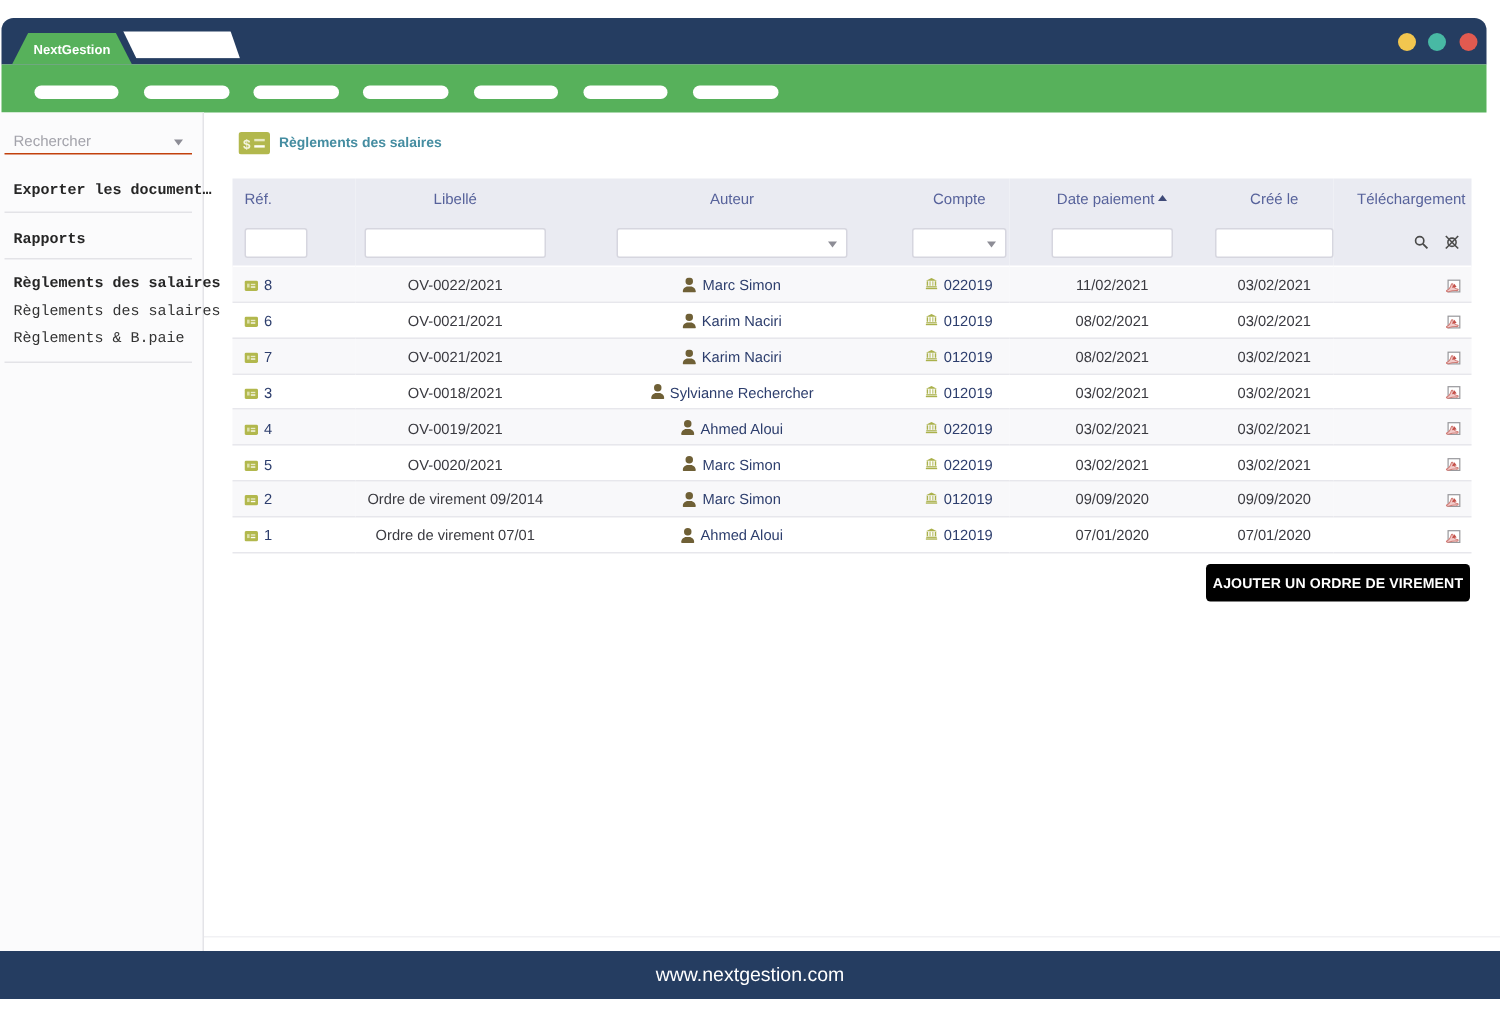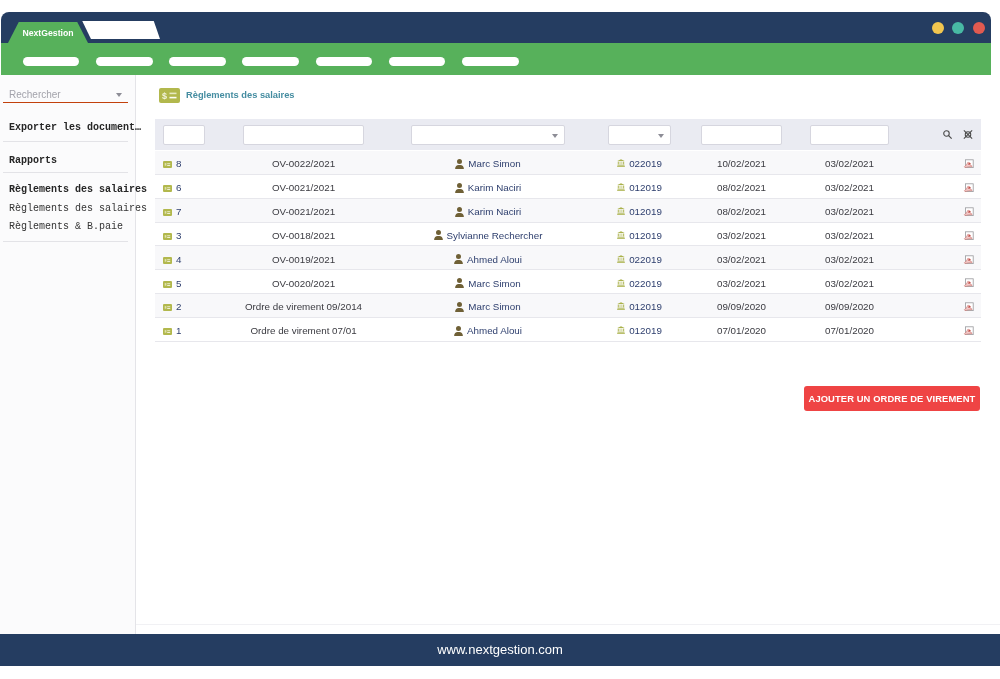--- a/index.html
+++ b/index.html
@@ -35,21 +35,21 @@
   thead tr.frow { height:32px; background:#eaebf2; border-bottom:1px solid #fff; }
   tbody tr { height:23.85px; border-bottom:1px solid #e7e7ec; }
   tbody td { padding-top:3px; }
   tbody tr:nth-child(odd) { background:#f8f8fa; }
   td { font-size:9.8px; color:#3a3a40; text-align:center; vertical-align:middle; padding:0; white-space:nowrap; }
   .num { color:#2d3e6d; }
   td.ref, th.ref { text-align:left; padding-left:8px; }
   .finput { display:inline-block; height:20px; background:#fff; border:1px solid #d6d6df; border-radius:2px; position:relative; vertical-align:middle; margin-top:2px; }
   .ico { display:inline-block; vertical-align:middle; }
   
-  #addbtn { left:804px; top:386px; width:176px; height:24.5px; background:#ef4444; border-radius:3px;
+  #addbtn { left:804px; top:376px; width:176px; height:24.5px; background:#000000; border-radius:3px;
             color:#fff; font-weight:bold; font-size:9.4px; text-align:center; line-height:25px; letter-spacing:0.1px; }
   
   #footer { left:0; top:634px; width:1000px; height:31.5px; background:#253d61; color:#fff;
             font-size:13px; text-align:center; line-height:31.5px; }
   #bottomline { left:136px; top:624px; width:864px; border-top:1px solid #f1f1f4; }
 </style>
 </head>
 <body>
   <div class="abs" id="navy"></div>
   <div class="abs" id="tab"></div>
@@ -96,20 +96,29 @@
       <colgroup>
         <col style="width:82px">
         <col style="width:133px">
         <col style="width:236px">
         <col style="width:67px">
         <col style="width:137px">
         <col style="width:79px">
         <col style="width:92px">
       </colgroup>
       <thead>
+        <tr class="hrow">
+          <th class="ref">Réf.</th>
+          <th>Libellé</th>
+          <th>Auteur</th>
+          <th>Compte</th>
+          <th>Date paiement <span style="display:inline-block;width:0;height:0;border-left:3px solid transparent;border-right:3px solid transparent;border-bottom:4.5px solid #3f4a78;vertical-align:2px;"></span></th>
+          <th>Créé le</th>
+          <th style="text-align:right; padding-right:4px;">Téléchargement</th>
+        </tr>
         <tr class="frow">
           <td class="ref"><span class="finput" style="width:42px;"></span></td>
           <td><span class="finput" style="width:121px;"></span></td>
           <td><span class="finput" style="width:154px;"><i class="caret" style="right:6px; top:8px;"></i></span></td>
           <td><span class="finput" style="width:63px;"><i class="caret" style="right:6px; top:8px;"></i></span></td>
           <td><span class="finput" style="width:81px;"></span></td>
           <td><span class="finput" style="width:79px;"></span></td>
           <td style="text-align:right; padding-right:7px;">
             <svg class="ico" width="11" height="11" viewBox="0 0 16 16">
               <circle cx="6.5" cy="6.5" r="4" fill="none" stroke="#4a4a4a" stroke-width="1.6"></circle>
@@ -137,21 +146,21 @@
             </svg><span class="num">Marc Simon</span></td>
           <td><svg class="ico" style="margin-right:4px; margin-top:-2px;" width="8" height="9" viewBox="0 0 16 18">
               <path d="M8 0.5 L15.3 4.2 L0.7 4.2 Z" fill="#aab14b"></path>
               <rect x="1.6" y="5" width="1.9" height="6" fill="#aab14b"></rect>
               <rect x="5.1" y="5" width="1.9" height="6" fill="#c6cb84"></rect>
               <rect x="8.8" y="5" width="1.9" height="6" fill="#c6cb84"></rect>
               <rect x="12.4" y="5" width="1.9" height="6" fill="#aab14b"></rect>
               <rect x="1" y="11.6" width="14" height="1.6" fill="#aab14b"></rect>
               <rect x="0.3" y="13.8" width="15.4" height="1.8" fill="#aab14b"></rect>
             </svg><span class="num">022019</span></td>
-          <td>10/02/2021</td>
+          <td>11/02/2021</td>
           <td>03/02/2021</td>
           <td style="text-align:right; padding-right:7px;"><svg class="ico" width="12" height="12" viewBox="0 0 12 12">
               <rect x="3.4" y="1.8" width="7.8" height="7.8" fill="#fff" stroke="#98989c" stroke-width="0.8"></rect>
               <g transform="translate(1.3,-1.0)">
                 <path d="M1.2 9.6 c1.2-0.4 2.6-2.4 3-3.8 0.25-0.9 1.3-0.7 1.2 0.2 -0.1 1.2 1.5 2.6 2.8 2.7 1 0.1 0.7 1.1-0.3 1.05 -1.2-0.05-3.2-0.1-4.9 0.6 -1 0.45-2.6-0.35-1.8-0.75z" fill="#f2cbca" stroke="#d07a74" stroke-width="0.7"></path>
                 <path d="M4.6 7.8 l1.7-2.6 1.5 2.1 z" fill="#c44f48"></path>
               </g>
             </svg></td>
         </tr>
       <tr>

